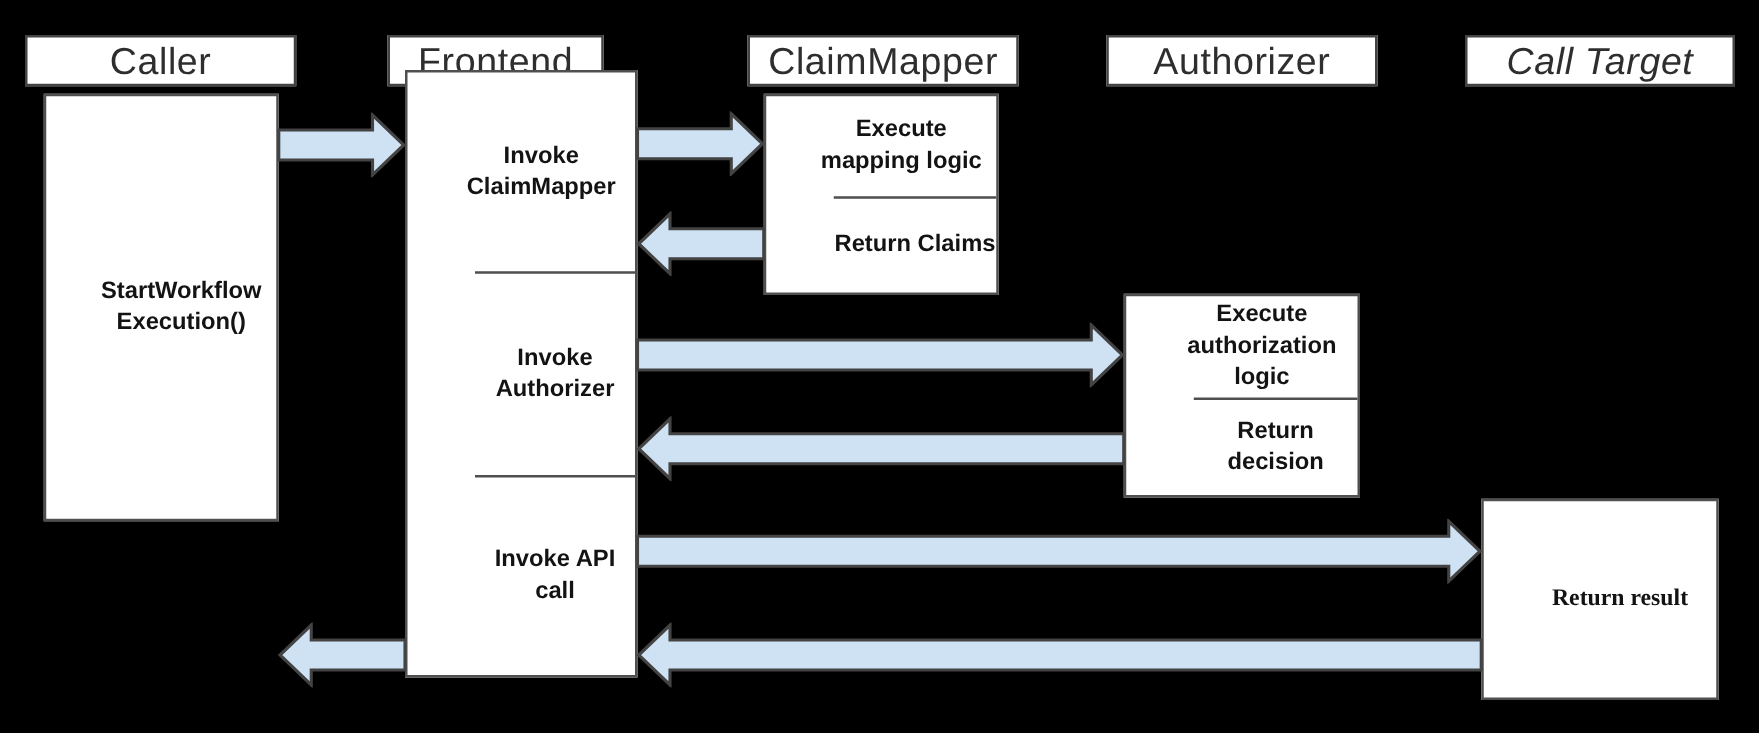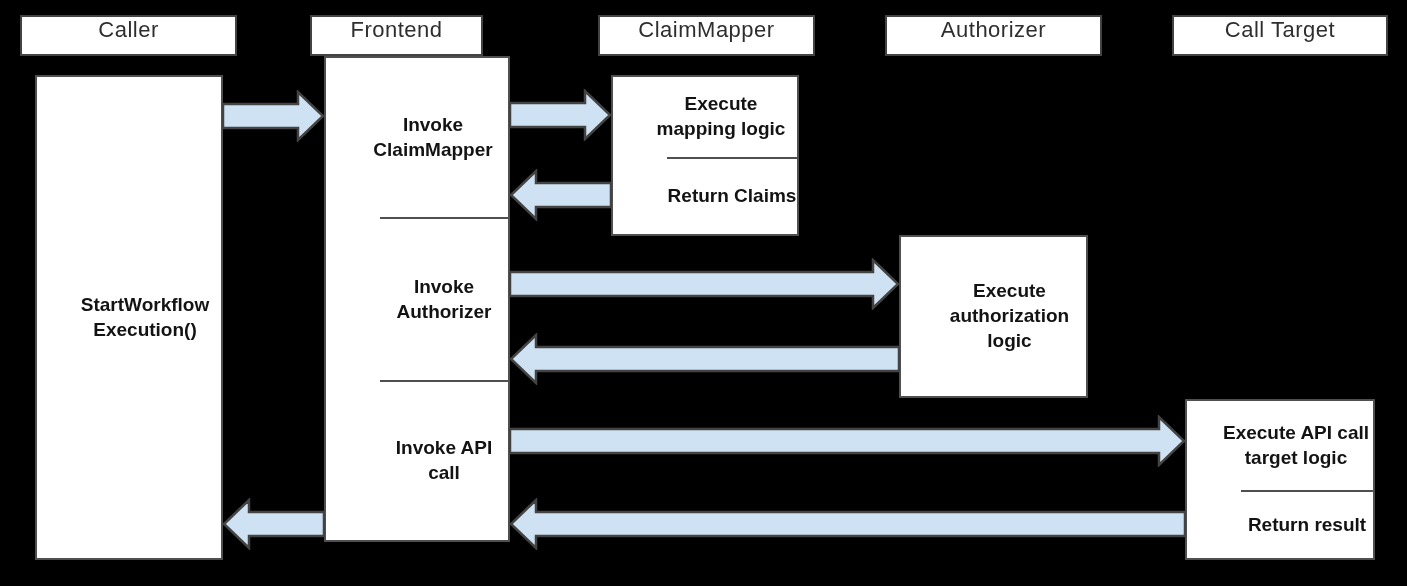--- a/index.html
+++ b/index.html
@@ -5,52 +5,52 @@
   html,body{margin:0;padding:0;background:#000;}
   *{box-sizing:border-box;}
   #canvas{
     position:relative;
     width:1407px;height:586px;
     background:#000;
     font-family:"Liberation Sans", sans-serif;
     overflow:hidden;
   }
   .header{
-    position:absolute;top:15px;height:41px;
+    position:absolute;top:28px;height:41px;
     background:#fff;border:2px solid #434343;
-    display:flex;align-items:flex-start;justify-content:center;
-    font-size:22px;font-weight:400;color:#2e2e2e;letter-spacing:.5px;
+    display:flex;align-items:flex-end;justify-content:center;
+    font-size:30px;font-weight:400;color:#2e2e2e;letter-spacing:.5px;
   }
   .h-caller{left:20px;width:217px;}
   .h-frontend{left:310px;width:173px;}
   .h-claimmapper{left:598px;width:217px;}
   .h-authorizer{left:885px;width:217px;}
-  .h-calltarget{left:1172px;width:216px;}
+  .h-calltarget{left:1172px;width:216px;font-style:italic;}
   .act{
     position:absolute;background:#fff;border:2px solid #4f4f4f;
     display:flex;flex-direction:column;padding-left:32px;
   }
-  .a-caller{left:35px;top:75px;width:188px;height:485px;}
+  .a-caller{left:35px;top:75px;width:188px;height:342px;}
   .a-frontend{left:324px;top:56px;width:186px;height:486px;}
   .a-claimmapper{left:611px;top:75px;width:188px;height:161px;}
   .a-authorizer{left:899px;top:235px;width:189px;height:163px;}
   .a-calltarget{left:1185px;top:399px;width:190px;height:161px;}
   .seg{
     display:flex;align-items:center;justify-content:center;
     text-align:center;white-space:pre-line;
     font-size:19px;font-weight:bold;color:#131313;line-height:1.3;
     flex:1 1 auto;
   }
   .seg + .seg{border-top:2px solid #4f4f4f;flex:none;margin-left:22px;}
   .fs1{flex:none;height:159px;}
   .fs2{height:163px;}
   .fs3{height:160px;}
   .cs2{height:77px;}
   .as2{height:78px;}
-  .ts2{height:68px;}
+  .ts2{height:68px;font-family:Liberation Serif, serif;}
   svg.arrow{position:absolute;display:block;}
 </style>
 </head>
 <body>
 
 <div id="canvas">
 
   <div class="header h-caller">
     <span>Caller</span>
   </div>
@@ -83,25 +83,24 @@
   <div class="act a-claimmapper">
     <div class="seg">Execute
 mapping logic</div>
     <div class="seg cs2">Return Claims</div>
   </div>
 
   <div class="act a-authorizer">
     <div class="seg">Execute
 authorization
 logic</div>
+    <div class="seg as2">Return decision</div>
   </div>
 
   <div class="act a-calltarget">
-    <div class="seg">Execute API call
-target logic</div>
     <div class="seg ts2">Return result</div>
   </div>
 
   <svg class="arrow" style="left:222px;top:90px" width="103" height="52" viewBox="0 0 103 52">
     <polygon points="1,14 76,14 76,2 101,26 76,50 76,38 1,38" fill="#cfe2f3" stroke="#434343" stroke-width="2.5"></polygon>
   </svg>
 
   <svg class="arrow" style="left:509px;top:89px" width="103" height="52" viewBox="0 0 103 52">
     <polygon points="1,14 76,14 76,2 101,26 76,50 76,38 1,38" fill="#cfe2f3" stroke="#434343" stroke-width="2.5"></polygon>
   </svg>

